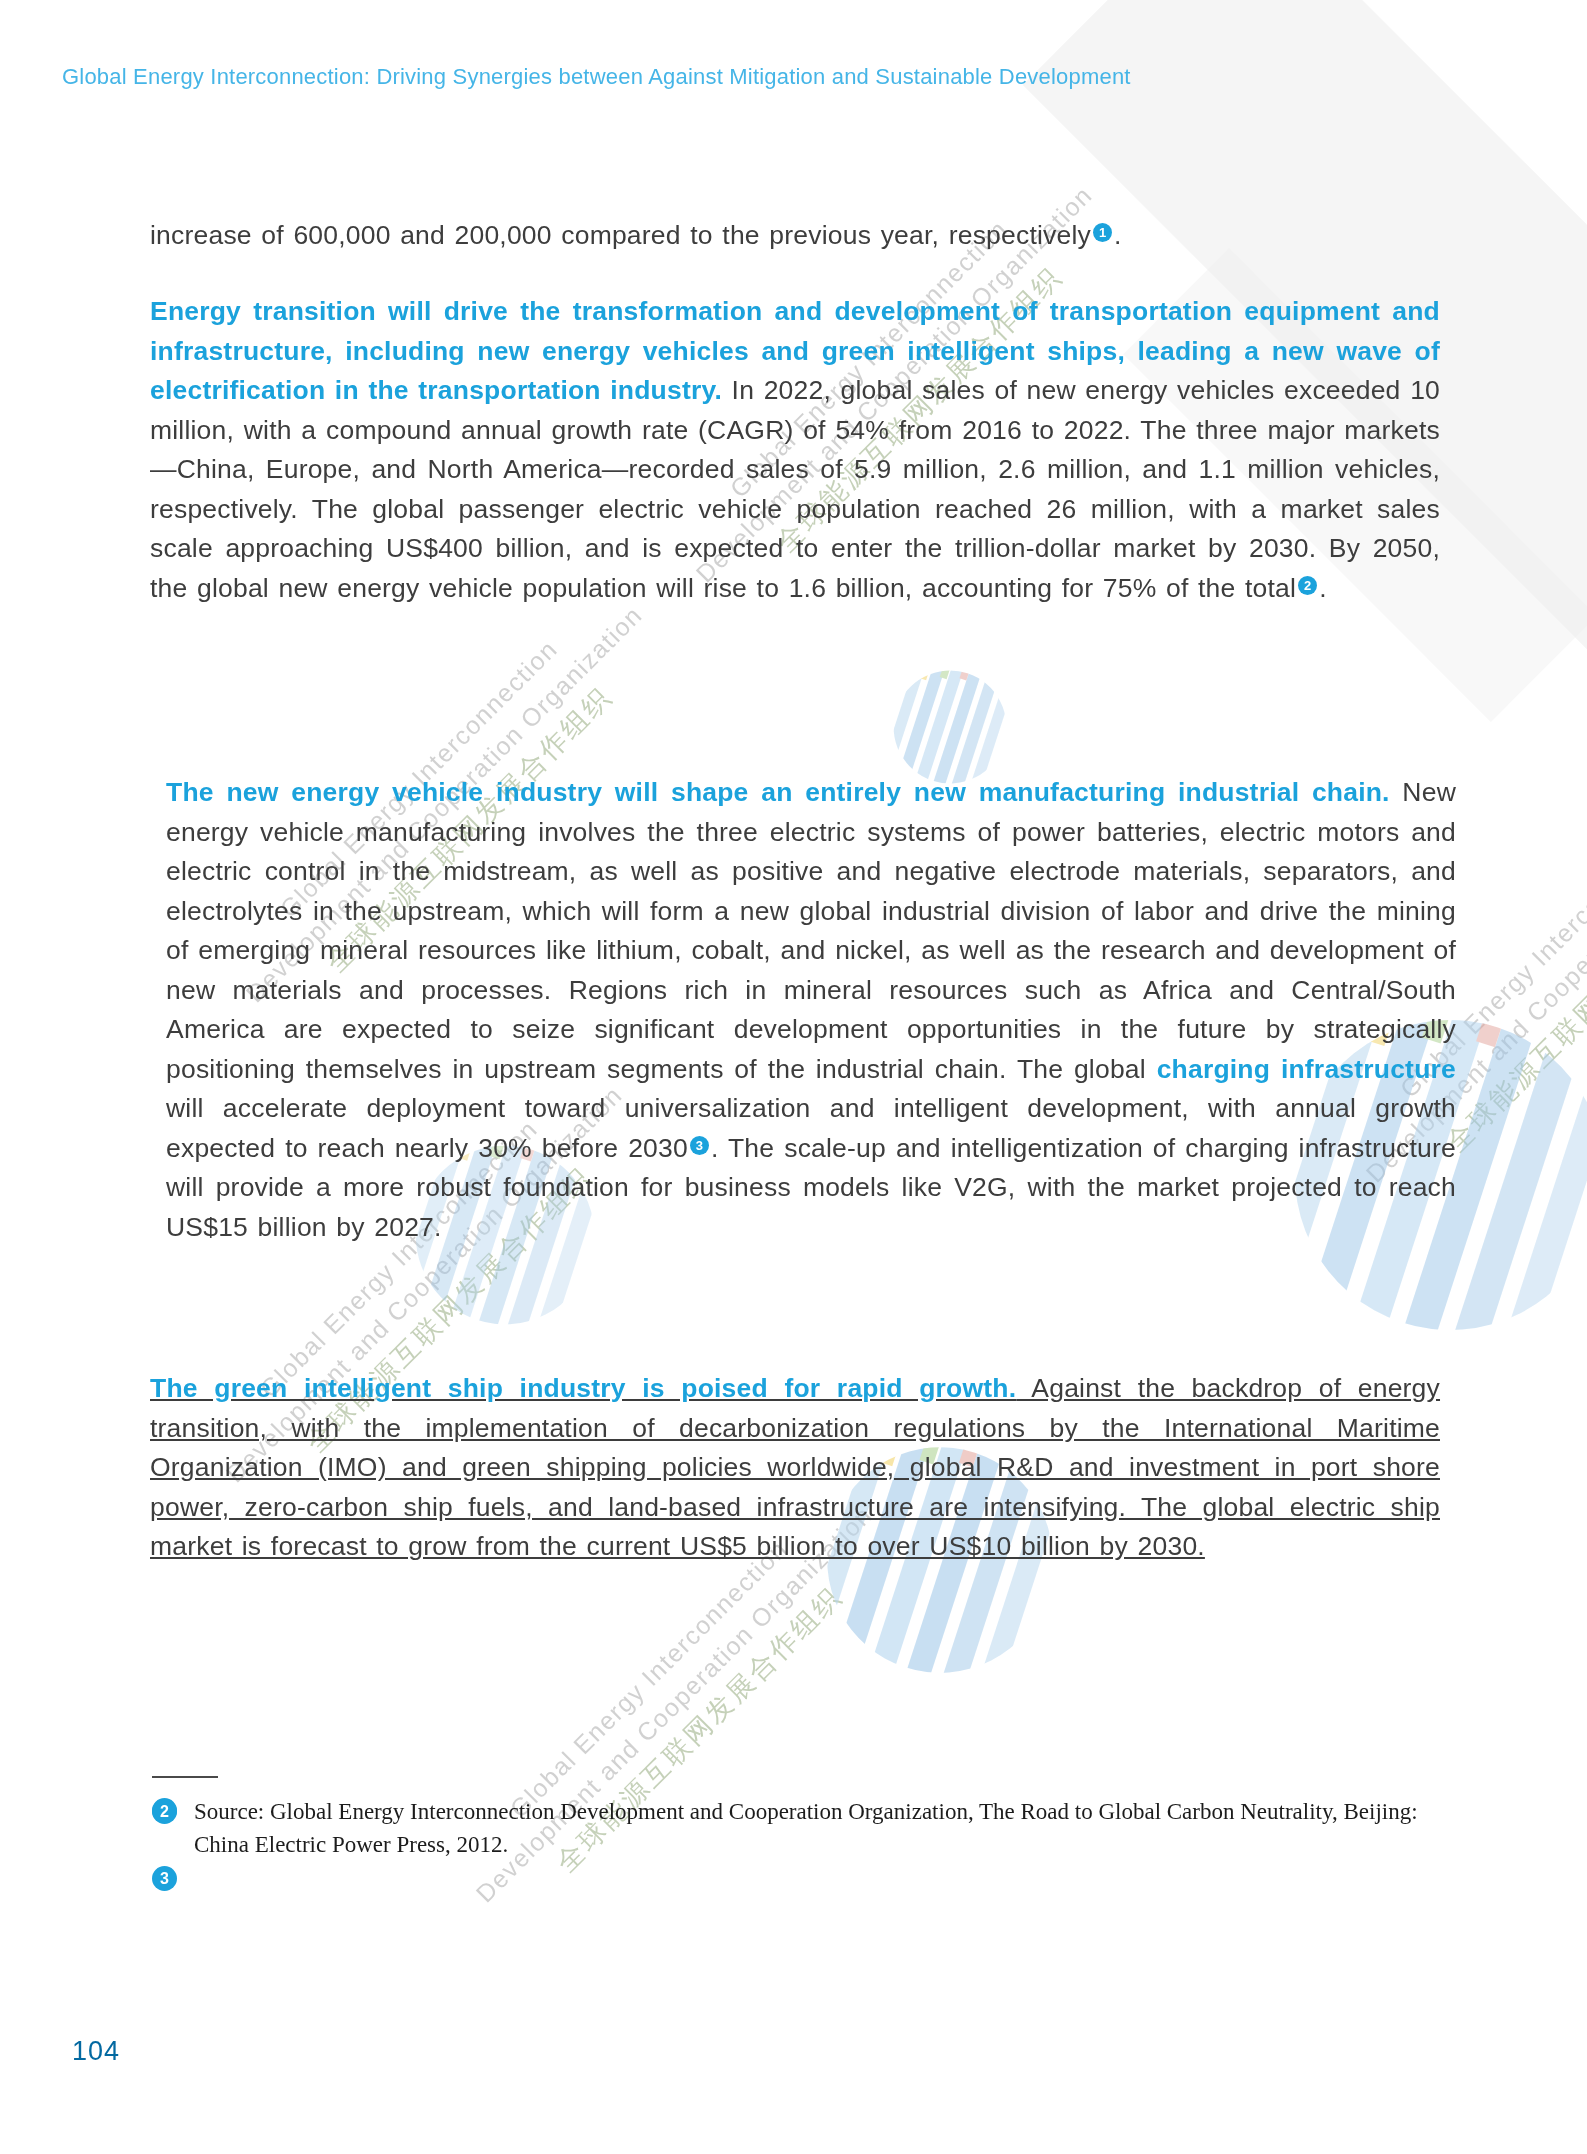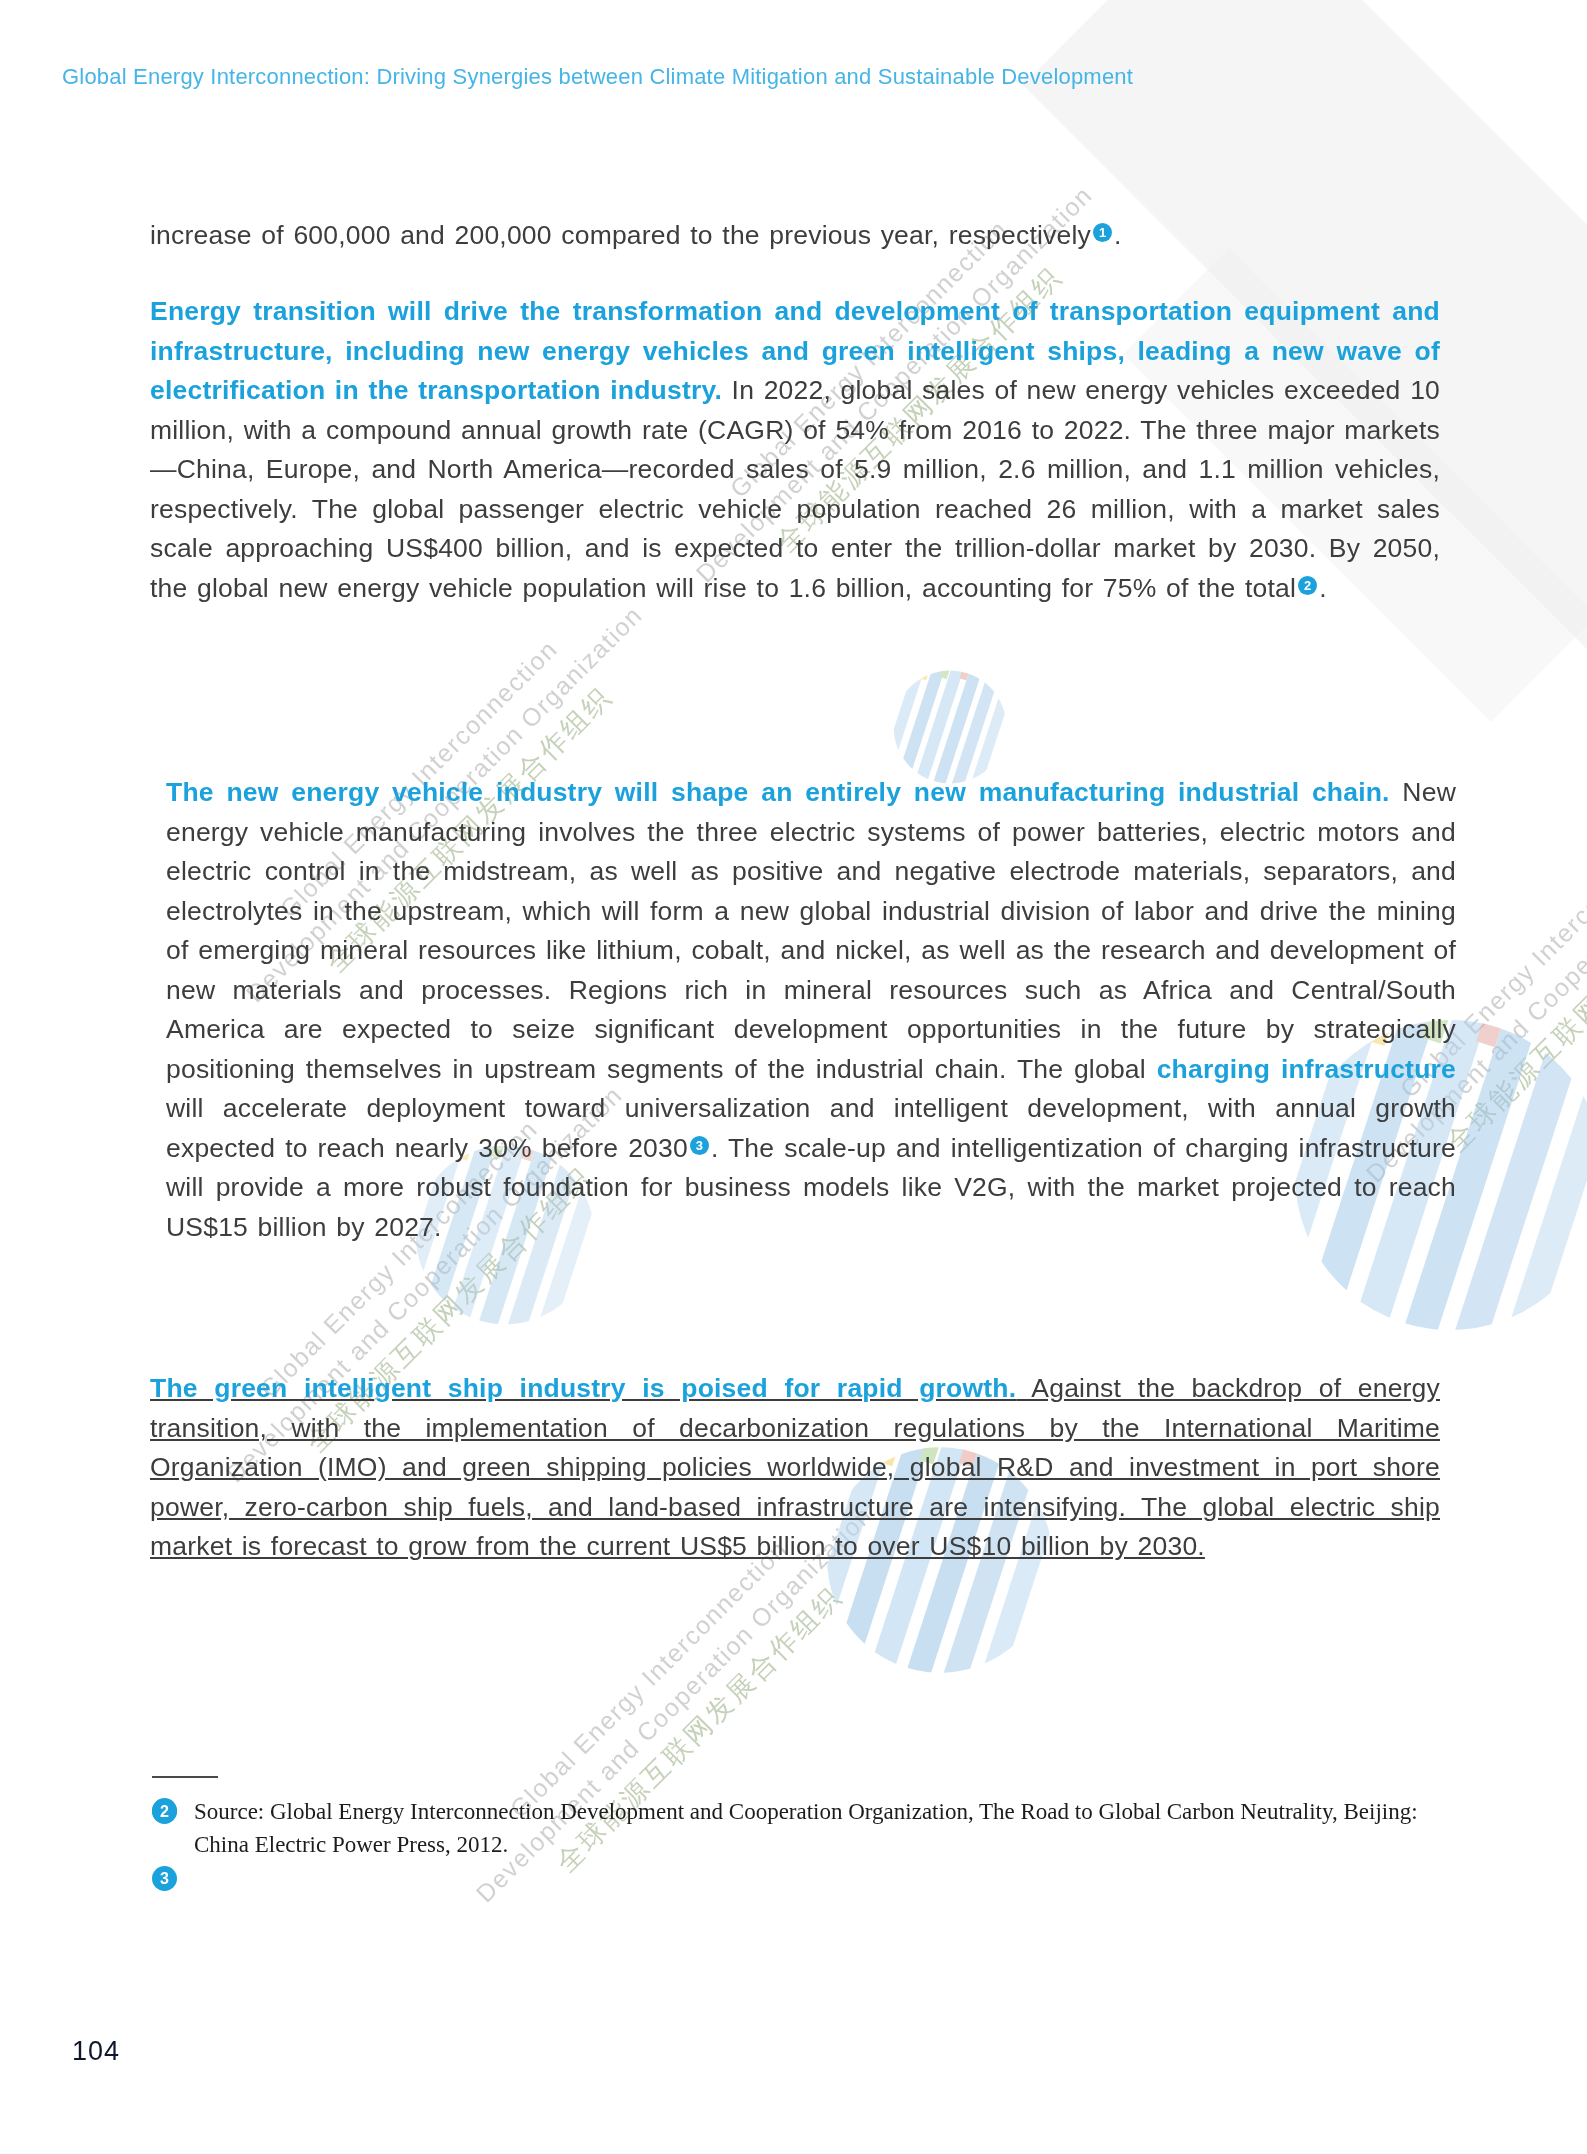--- a/index.html
+++ b/index.html
@@ -67,21 +67,21 @@
   }
   .fn-item{position:relative;padding-left:42px;margin-bottom:1px;}
   .fn-marker{
     position:absolute;left:0;top:4px;
     width:25px;height:25px;line-height:25px;border-radius:50%;
     background:#1ba2dc;color:#fff;text-align:center;
     font-family:"Liberation Sans", sans-serif;font-size:16px;font-weight:bold;
   }
   .page-number{
     position:absolute;left:72px;top:2036px;
-    font-size:27px;color:#0f172a;letter-spacing:1px;
+    font-size:27px;color:#0369a1;letter-spacing:1px;
   }
 </style>
 </head>
 <body>
 
 <div class="page">
 
   <svg width="0" height="0" style="position:absolute" aria-hidden="true">
     <defs>
       <clipPath id="globe-clip">
@@ -142,21 +142,21 @@
     <svg class="globe g3" viewBox="0 0 100 100">
         <use href="#globe-art"></use>
       </svg>
     <svg class="globe g4" viewBox="0 0 100 100">
         <use href="#globe-art"></use>
       </svg>
   </div>
 
   <div class="content">
 
-    <div class="page-header">Global Energy Interconnection: Driving Synergies between Climate Mitigation and Sustainable Development</div>
+    <div class="page-header">Global Energy Interconnection: Driving Synergies between Against Mitigation and Sustainable Development</div>
 
     <div class="para p0"><span class="seg-normal">increase of 600,000 and 200,000 compared to the previous year, respectively</span><span class="seg-fnref">1</span><span class="seg-normal">.</span></div>
 
     <div class="para p1"><span class="seg-lead">Energy transition will drive the transformation and development of transportation equipment and infrastructure, including new energy vehicles and green intelligent ships, leading a new wave of electrification in the transportation industry.</span><span class="seg-normal"> In 2022, global sales of new energy vehicles exceeded 10 million, with a compound annual growth rate (CAGR) of 54% from 2016 to 2022. The three major markets—China, Europe, and North America—recorded sales of 5.9 million, 2.6 million, and 1.1 million vehicles, respectively. The global passenger electric vehicle population reached 26 million, with a market sales scale approaching US$400 billion, and is expected to enter the trillion-dollar market by 2030. By 2050, the global new energy vehicle population will rise to 1.6 billion, accounting for 75% of the total</span><span class="seg-fnref">2</span><span class="seg-normal">.</span></div>
 
     <div class="para p2"><span class="seg-lead">The new energy vehicle industry will shape an entirely new manufacturing industrial chain.</span><span class="seg-normal"> New energy vehicle manufacturing involves the three electric systems of power batteries, electric motors and electric control in the midstream, as well as positive and negative electrode materials, separators, and electrolytes in the upstream, which will form a new global industrial division of labor and drive the mining of emerging mineral resources like lithium, cobalt, and nickel, as well as the research and development of new materials and processes. Regions rich in mineral resources such as Africa and Central/South America are expected to seize significant development opportunities in the future by strategically positioning themselves in upstream segments of the industrial chain. The global </span><span class="seg-lead">charging infrastructure</span><span class="seg-normal"> will accelerate deployment toward universalization and intelligent development, with annual growth expected to reach nearly 30% before 2030</span><span class="seg-fnref">3</span><span class="seg-normal">. The scale-up and intelligentization of charging infrastructure will provide a more robust foundation for business models like V2G, with the market projected to reach US$15 billion by 2027.</span></div>
 
     <div class="para p3"><span class="seg-lead">The green intelligent ship industry is poised for rapid growth.</span><span class="seg-normal"> Against the backdrop of energy transition, with the implementation of decarbonization regulations by the International Maritime Organization (IMO) and green shipping policies worldwide, global R&amp;D and investment in port shore power, zero-carbon ship fuels, and land-based infrastructure are intensifying. The global electric ship market is forecast to grow from the current US$5 billion to over US$10 billion by 2030.</span></div>
 
     <div class="fn-rule"></div>

